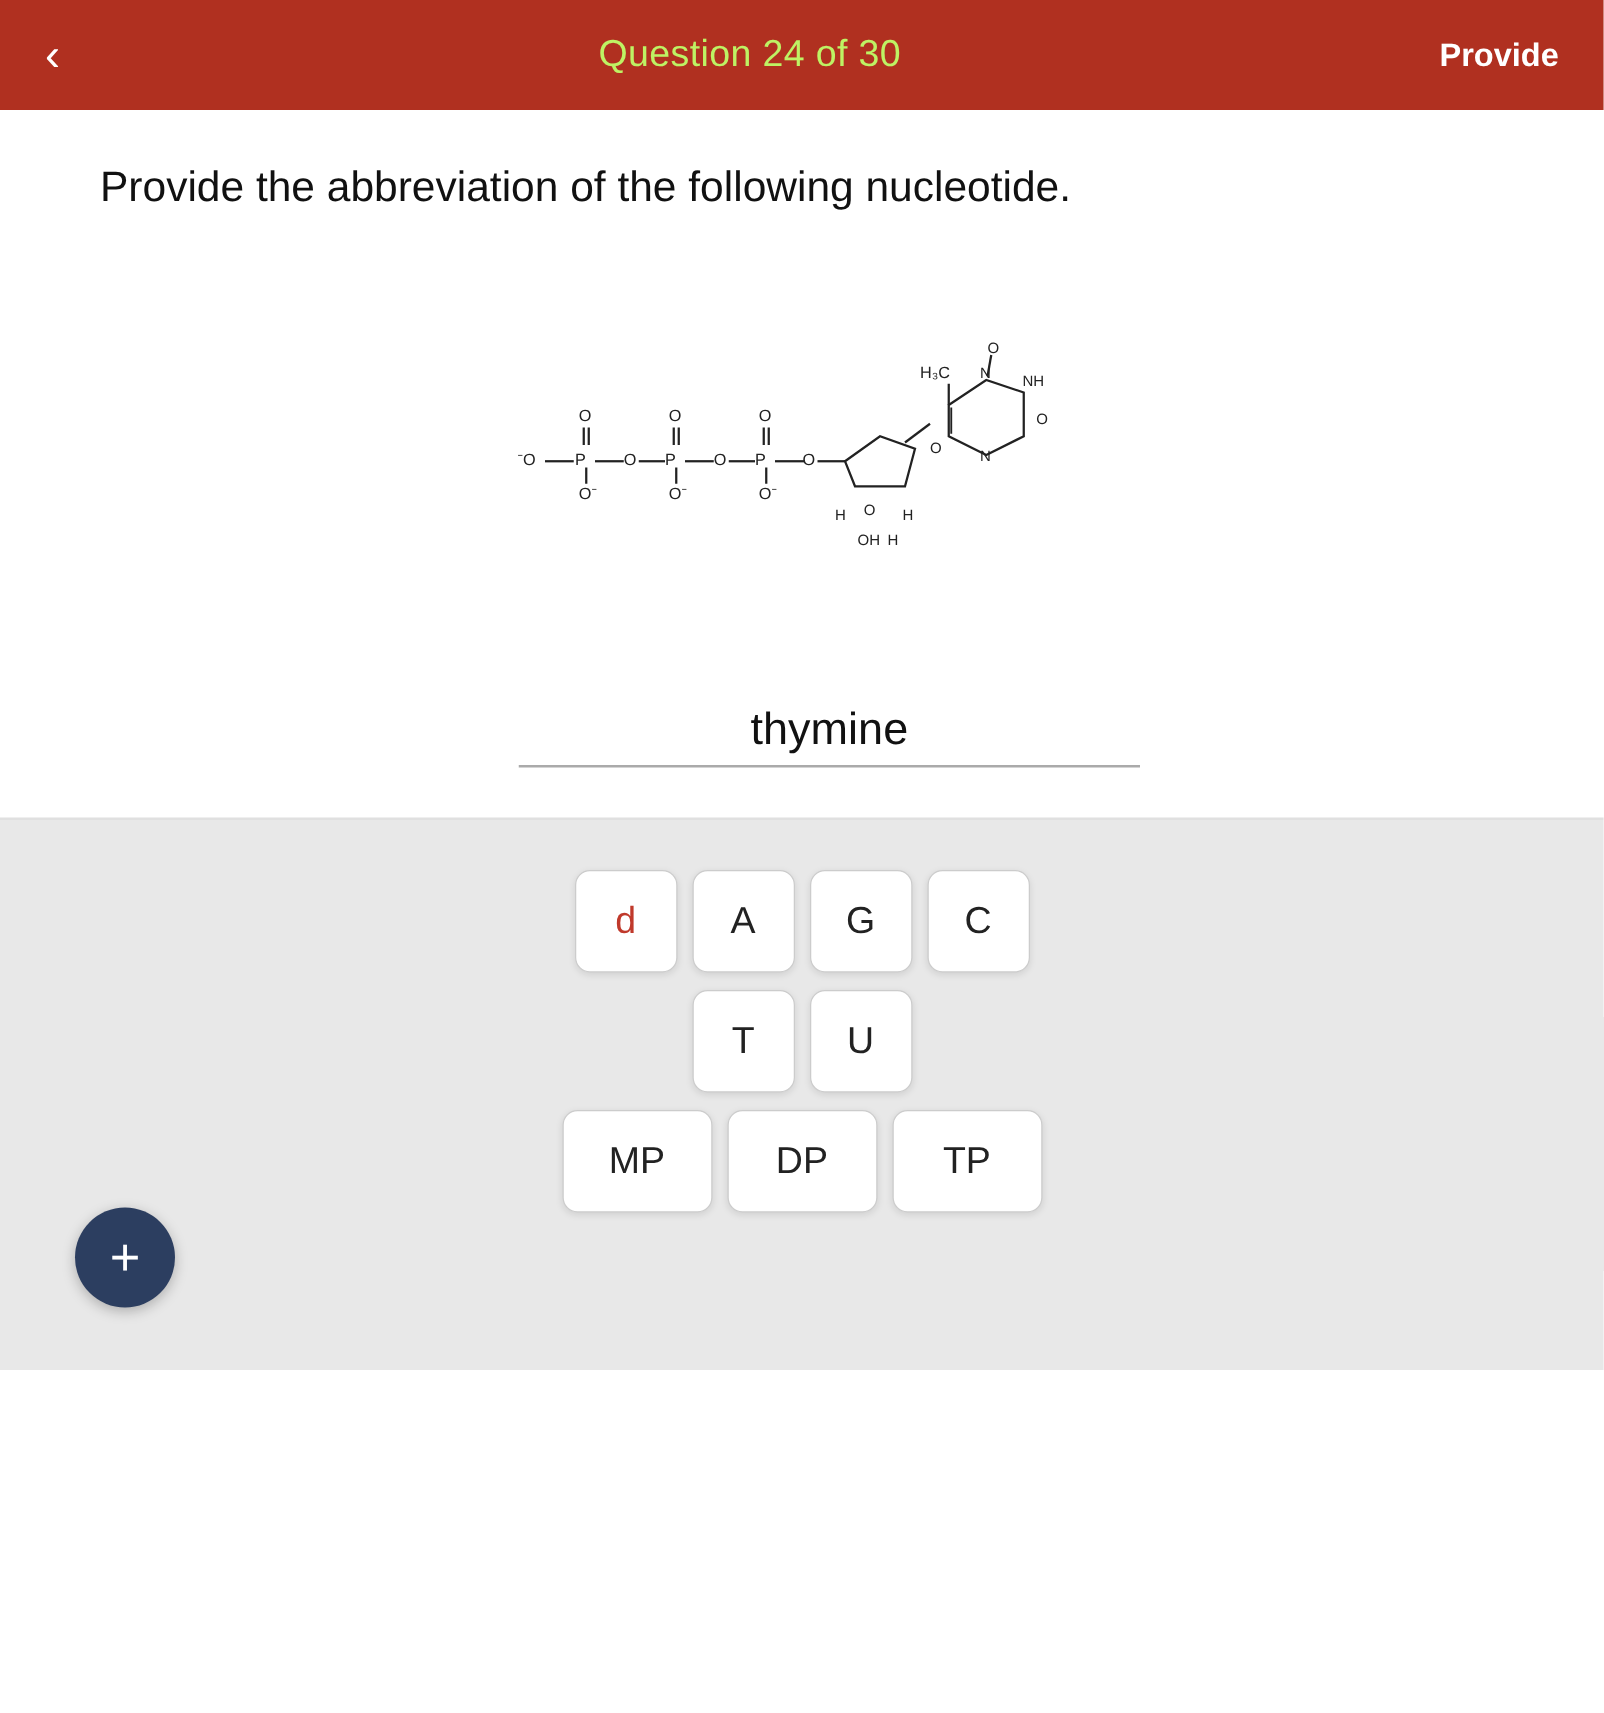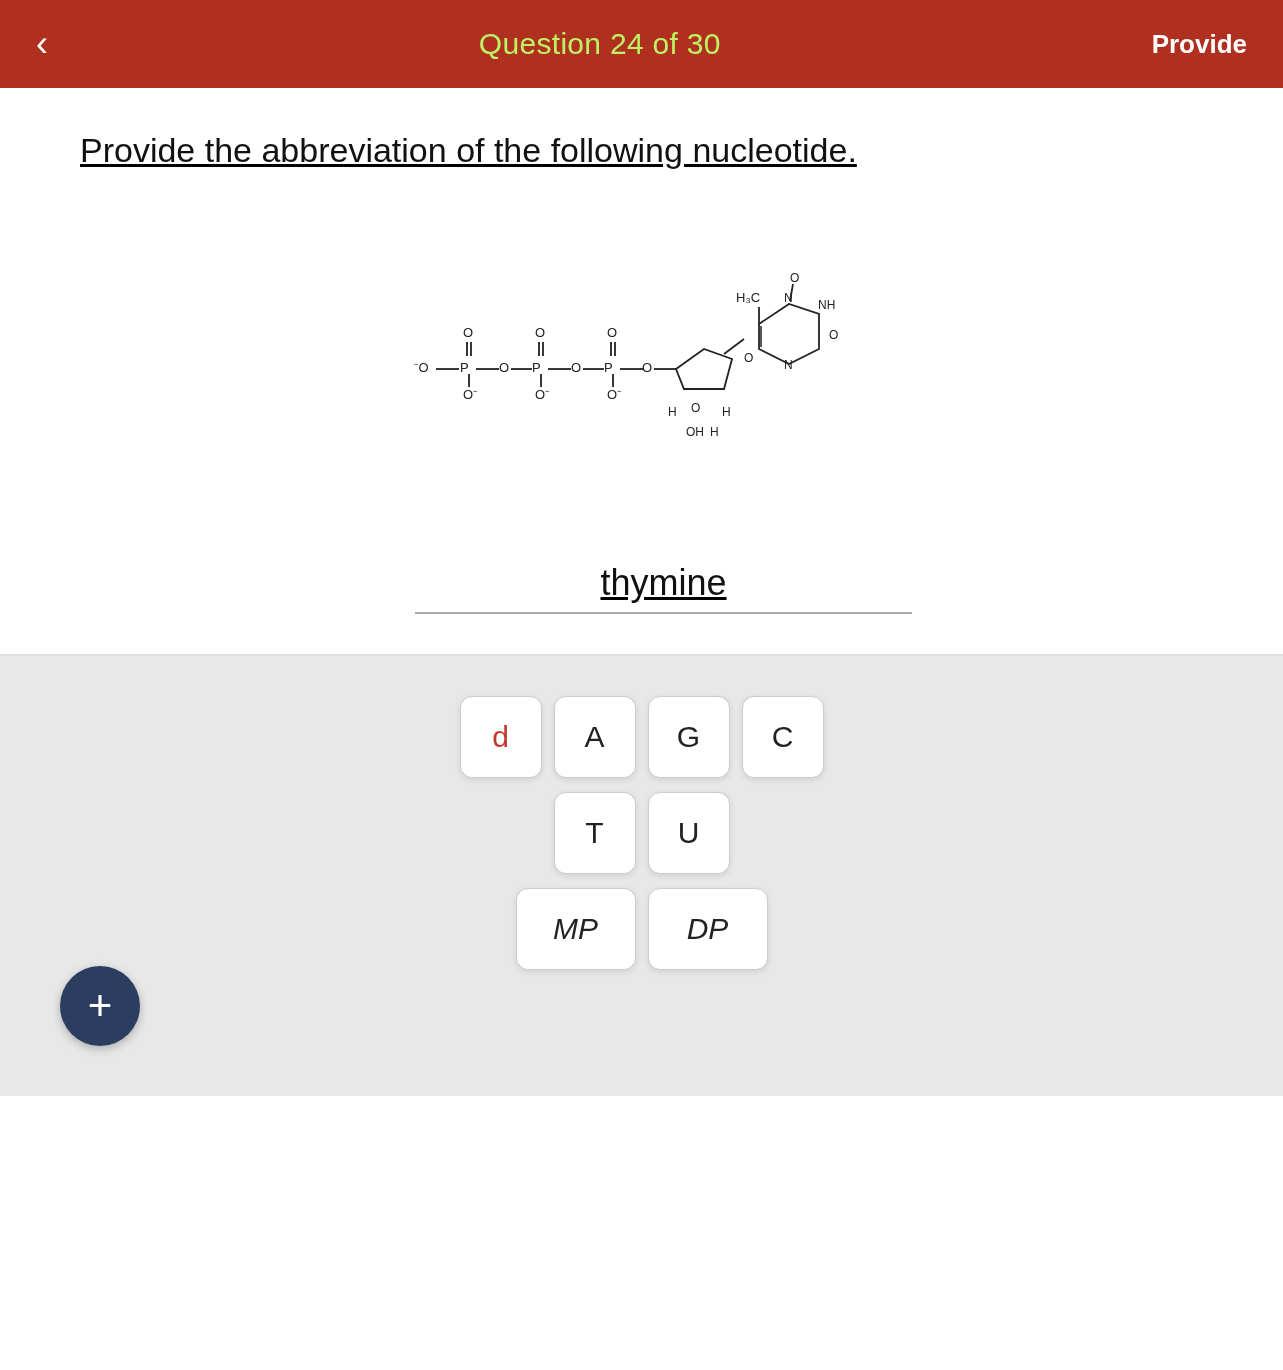--- a/index.html
+++ b/index.html
@@ -38,21 +38,20 @@
       color: #fff;
       font-size: 26px;
       font-weight: 600;
       cursor: pointer;
     }
 
     
     .main-content {
       background: #fff;
       padding: 40px 36px 0 80px;
-      text-decoration: underline;
     }
     .question-text {
       font-size: 34px;
       font-weight: 400;
       color: #111;
       line-height: 1.35;
       margin-bottom: 30px;
     }
 
     
@@ -124,21 +123,20 @@
       justify-content: center;
       cursor: pointer;
       user-select: none;
       box-shadow: 0 2px 6px rgba(0,0,0,0.10);
     }
     .key-btn.red-text {
       color: #c0392b;
     }
     .key-btn.wide {
       min-width: 120px;
-      font-style: italic;
     }
 
     
     .plus-btn {
       position: absolute;
       bottom: 50px;
       left: 60px;
       width: 80px;
       height: 80px;
       border-radius: 50%;
@@ -263,16 +261,17 @@
   </div>
 
   <div class="key-row">
     <button class="key-btn">T</button>
     <button class="key-btn">U</button>
   </div>
 
   <div class="key-row">
     <button class="key-btn wide">MP</button>
     <button class="key-btn wide">DP</button>
+    <button class="key-btn wide">TP</button>
   </div>
 
   <div class="plus-btn">+</div>
 </div>
 
 </body></html>

